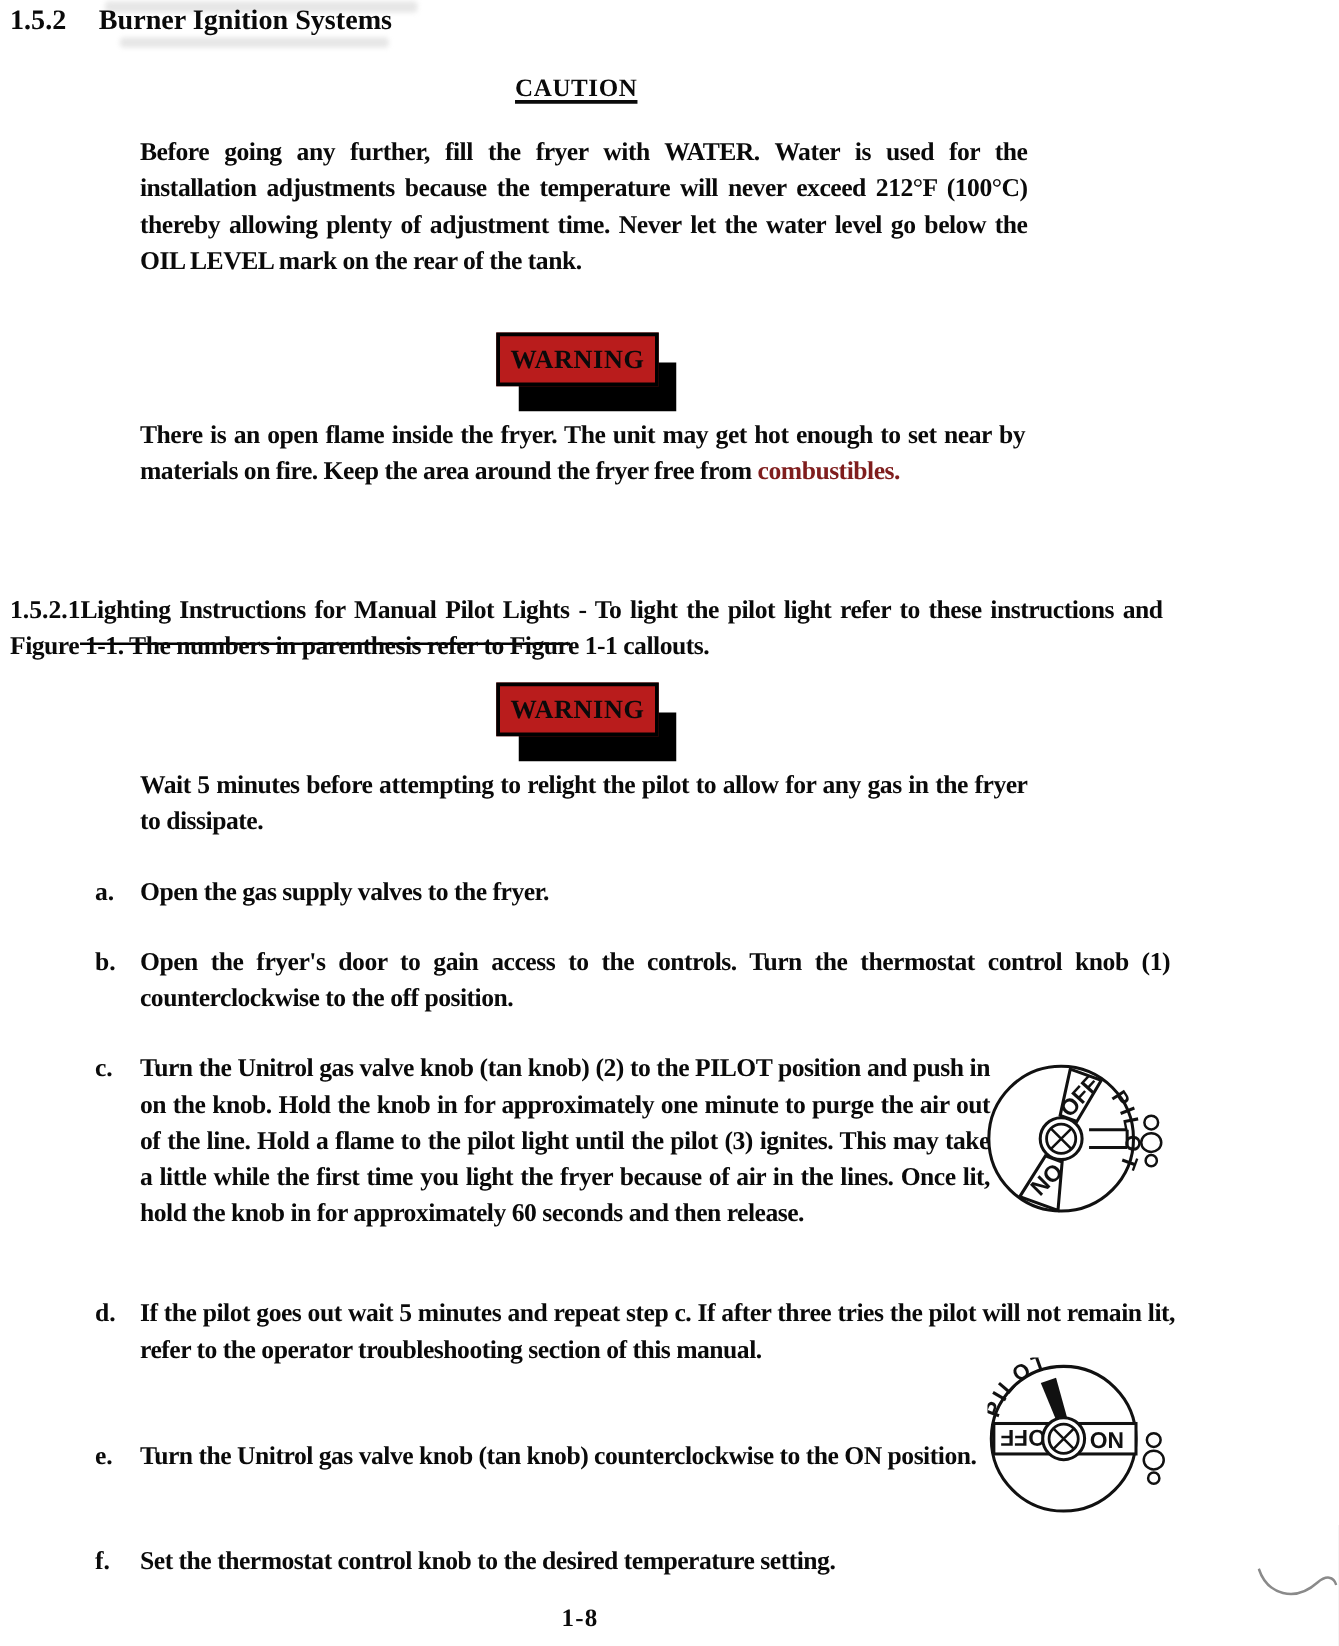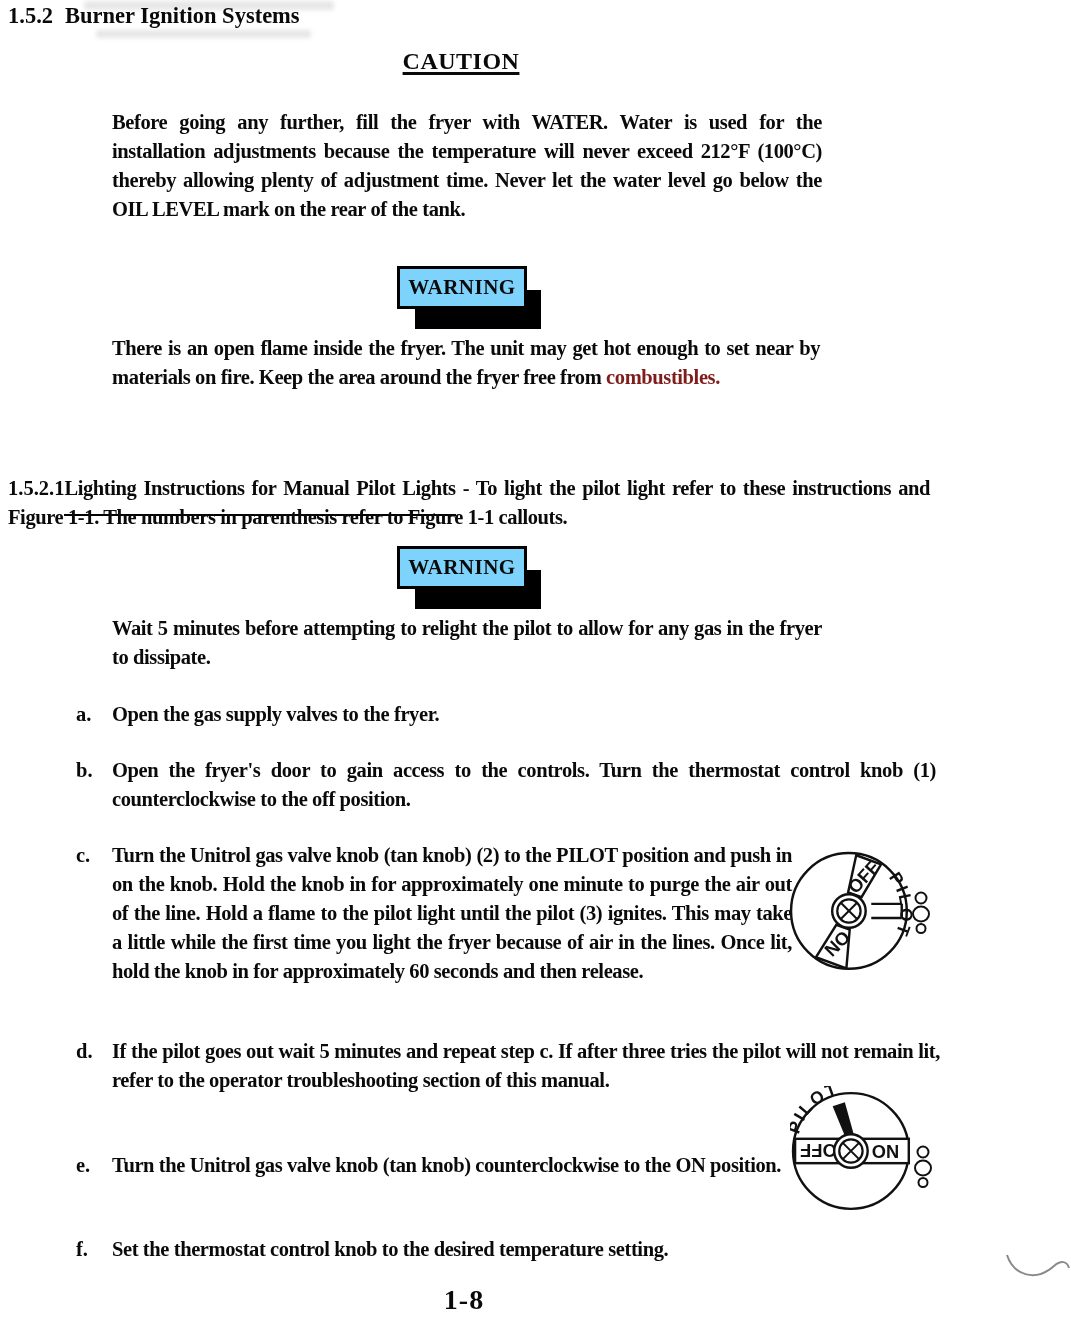--- a/index.html
+++ b/index.html
@@ -2,34 +2,34 @@
 <html><head>
 <meta charset="utf-8">
 <style>
   html,body{margin:0;padding:0;background:#e8e8e8;}
   body{width:1071px;height:1317px;position:relative;font-family:"Liberation Serif","DejaVu Serif",serif;color:#0a0a0a;}
   .page{position:absolute;inset:0;background:#fff;overflow:hidden;}
   .smudge{position:absolute;background:#b9b9b9;opacity:.35;filter:blur(2px);border-radius:3px;}
   .smudge-1{left:84px;top:1px;width:250px;height:9px;}
   .smudge-2{left:96px;top:30px;width:215px;height:8px;}
   .header{position:absolute;top:3px;left:8px;font-size:22.5px;font-weight:700;white-space:nowrap;}
-  .hdr-title{margin-left:12px;}
-  .caution-heading{position:absolute;top:48px;left:0;width:922px;text-align:center;font-size:24px;font-weight:700;
+  .hdr-title{margin-left:26px;}
+  .caution-heading{position:absolute;top:60px;left:0;width:922px;text-align:center;font-size:20px;font-weight:700;
     text-decoration:underline;text-decoration-thickness:2.5px;text-underline-offset:3px;letter-spacing:.5px;}
   .para{position:absolute;margin:0;font-weight:700;font-size:20.5px;line-height:29px;letter-spacing:-0.4px;text-align:justify;}
-  .warning-box{position:absolute;left:397px;width:124px;height:37px;background:#7dd3fc;border:3.5px solid #000;
+  .warning-box{position:absolute;left:397px;width:124px;height:37px;background:#b91c1c;border:3.5px solid #000;
     box-shadow:16px 22px 0 -2px #000;display:flex;align-items:center;justify-content:center;
     font-size:21px;font-weight:700;letter-spacing:.5px;}
   .gray{color:#7f1d1d;}
   .sub-num{display:inline-block;letter-spacing:0;}
   .sub-title{border-bottom:2.5px solid #000;padding-bottom:15px;font-family:Liberation Serif, serif;}
   .step{position:absolute;left:112px;margin:0;font-weight:700;font-size:20.5px;line-height:29px;letter-spacing:-0.4px;text-align:justify;}
   .step-label{position:absolute;left:-36px;letter-spacing:0;}
   .fig{position:absolute;}
-  .page-number{position:absolute;top:1284px;left:404px;width:120px;text-align:center;font-size:28px;font-weight:700;letter-spacing:1px;}
+  .page-number{position:absolute;top:1284px;left:404px;width:120px;text-align:center;font-size:20px;font-weight:700;letter-spacing:1px;}
   svg text{font-family:"Liberation Sans","DejaVu Sans",sans-serif;font-weight:bold;fill:#111;}
 </style>
 </head>
 <body>
 
 <div class="page">
 
   <div class="smudge smudge-1"></div>
   <div class="smudge smudge-2"></div>
 

